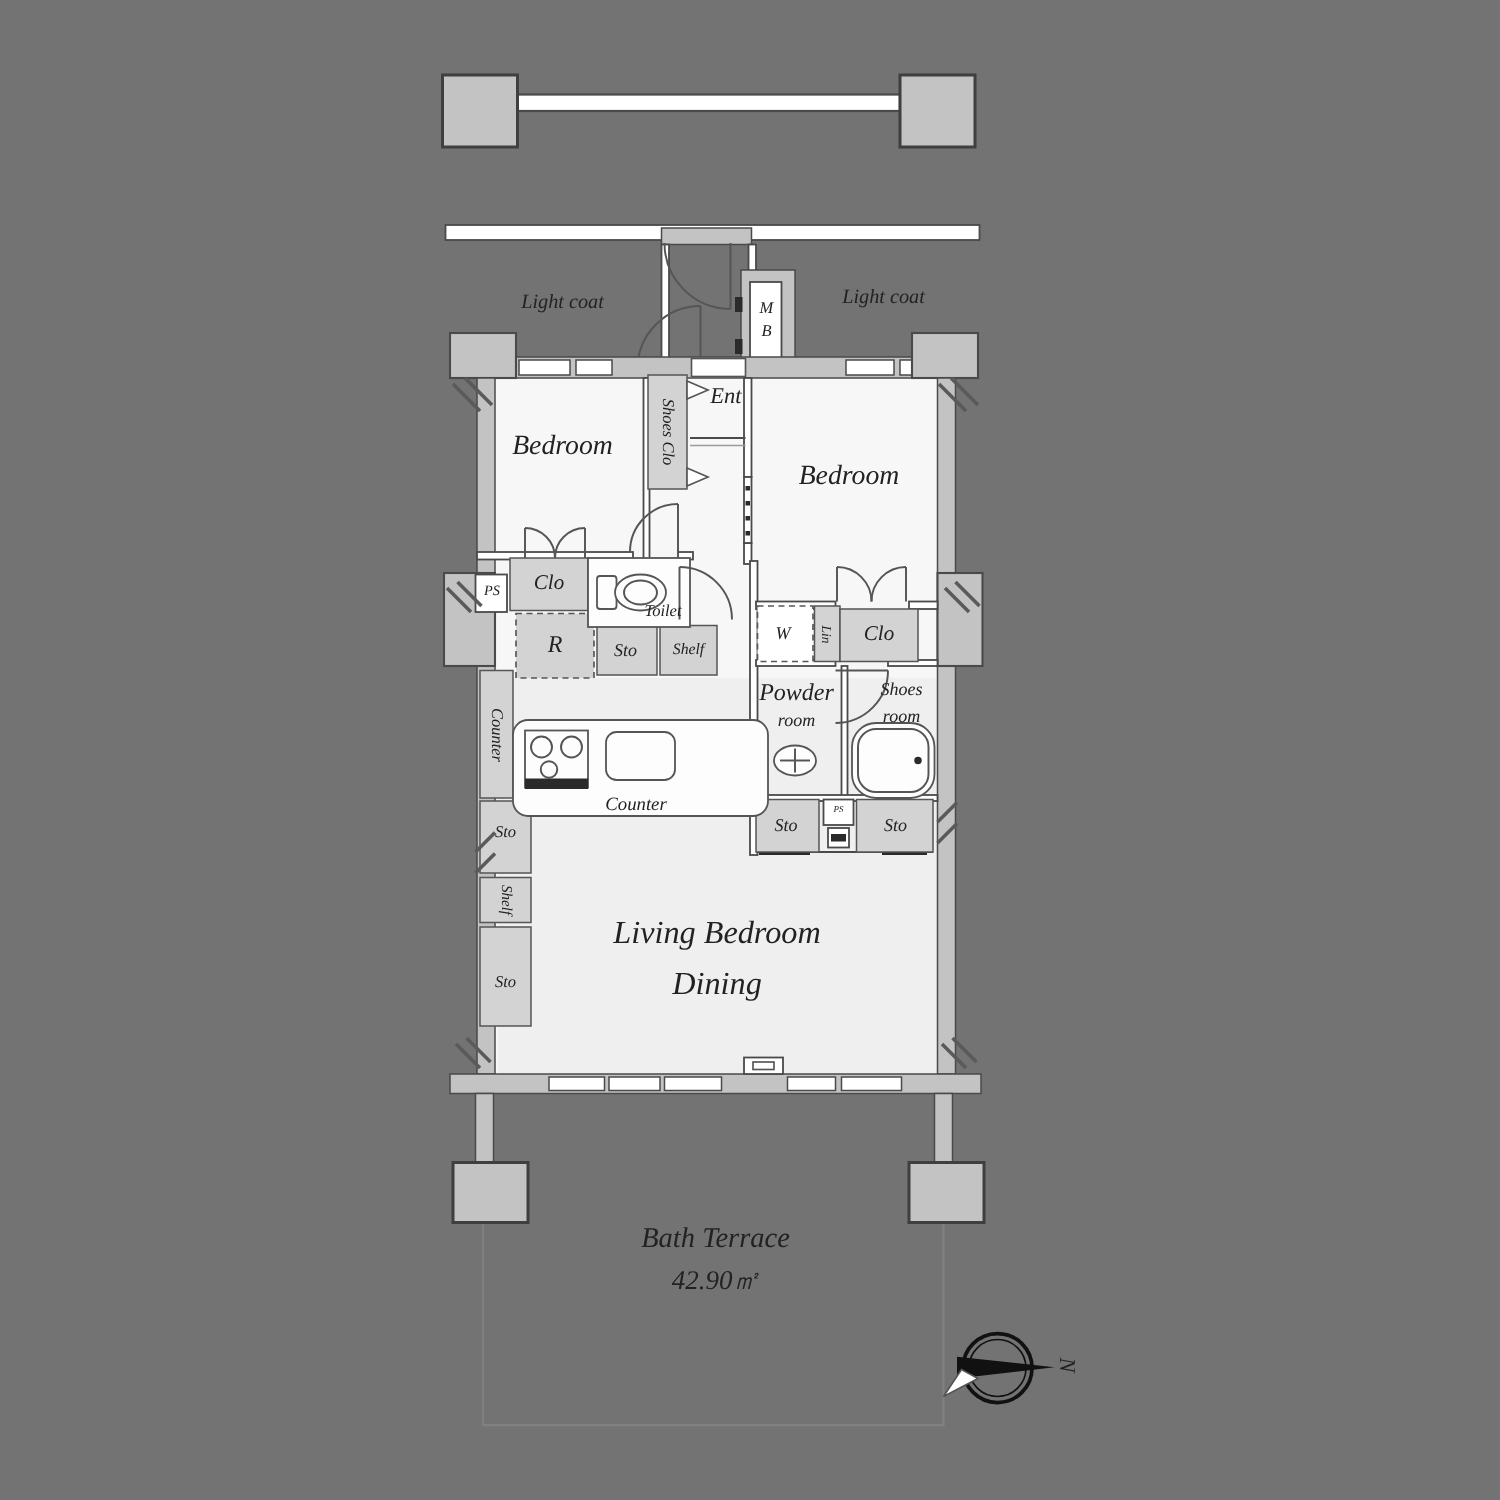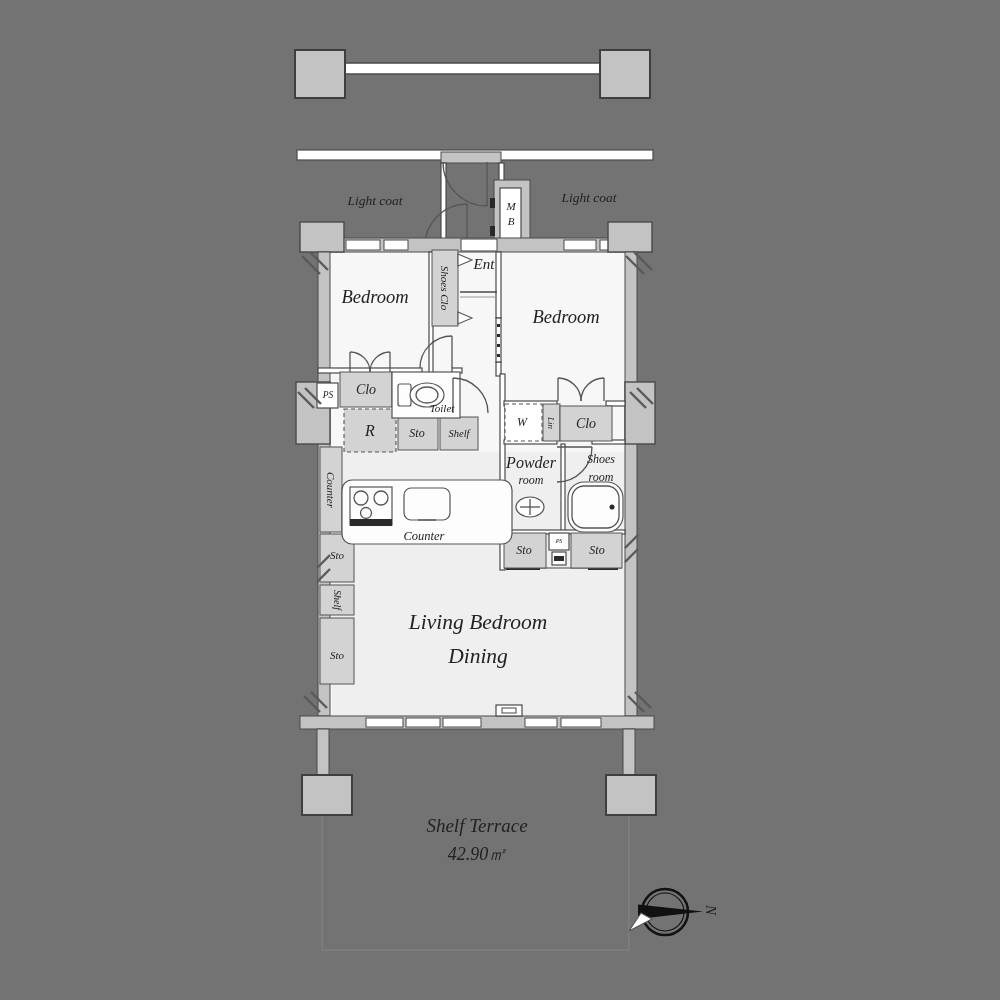--- a/index.html
+++ b/index.html
@@ -250,17 +250,17 @@
 <div class="lbl" style="left:601px;top:478px;font-size:12px;">room</div>
 <div class="lbl" style="left:424px;top:536px;font-size:12.5px;">Counter</div>
 <div class="lbl" style="left:524px;top:551px;font-size:12px;">Sto</div>
 <div class="lbl" style="left:597px;top:551px;font-size:12px;">Sto</div>
 <div class="lbl" style="left:559px;top:541px;font-size:6px;">PS</div>
 <div class="lbl" style="left:337px;top:555px;font-size:11px;">Sto</div>
 <div class="lbl v" style="left:337px;top:600px;font-size:10px;">Shelf</div>
 <div class="lbl" style="left:337px;top:655px;font-size:11px;">Sto</div>
 <div class="lbl" style="left:478px;top:622px;font-size:21.5px;">Living Bedroom</div>
 <div class="lbl" style="left:478px;top:656px;font-size:21.5px;">Dining</div>
-<div class="lbl" style="left:477px;top:826px;font-size:19px;">Shelf Terrace</div>
+<div class="lbl" style="left:477px;top:826px;font-size:19px;">Bath Terrace</div>
 <div class="lbl" style="left:477px;top:854px;font-size:18px;">42.90㎡</div>
 <div class="lbl v" style="left:710px;top:910px;font-size:15px;">N</div>
 
 </div>
 
 </body></html>

